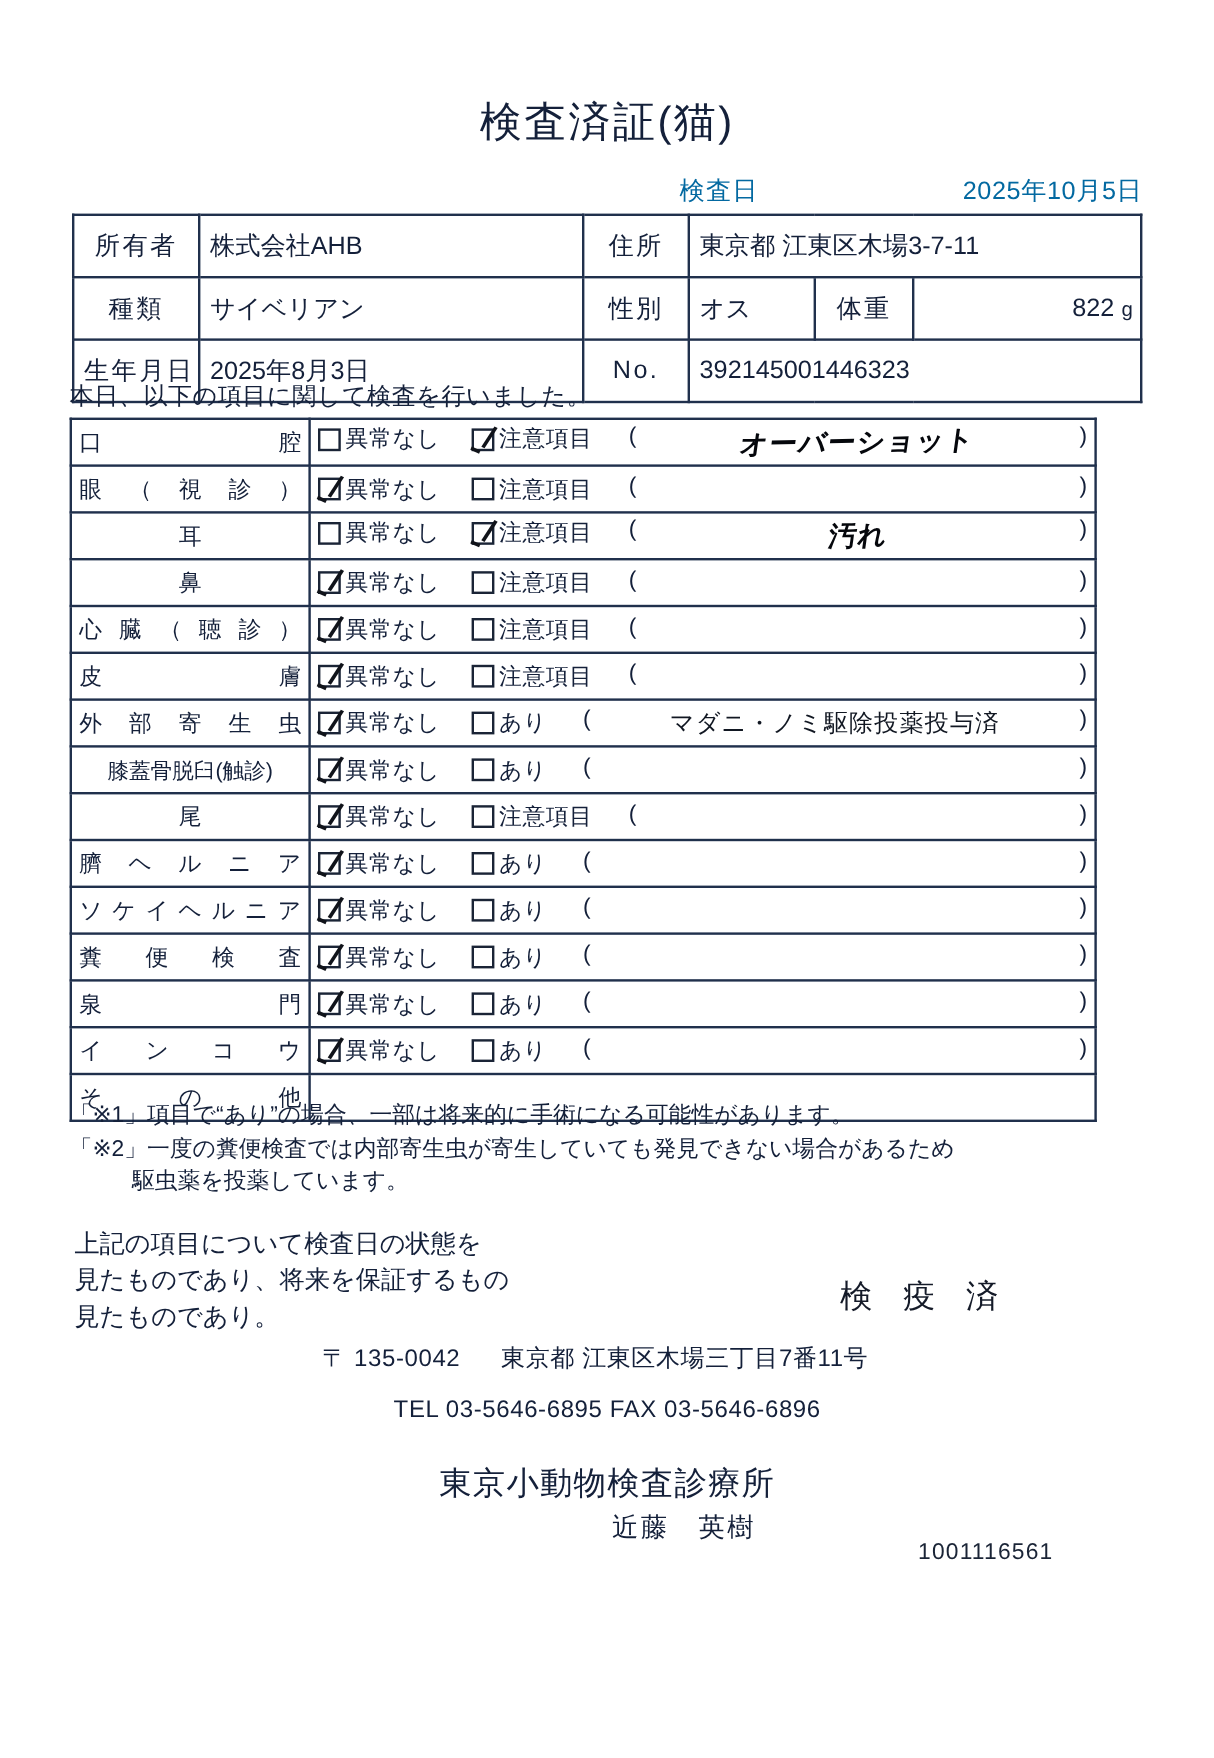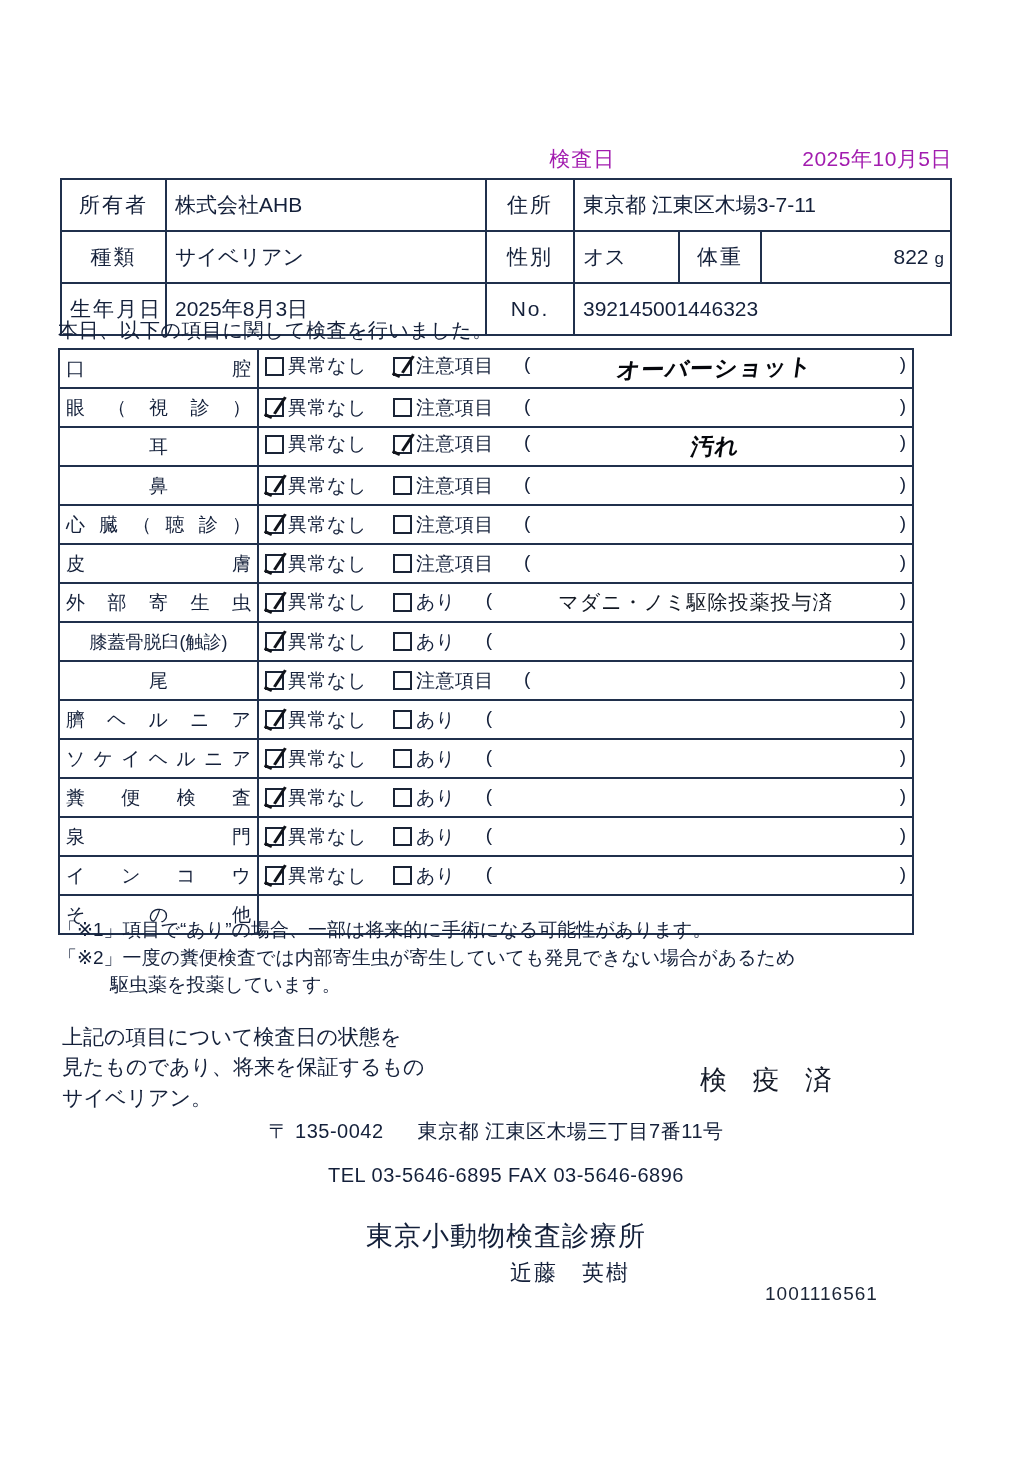--- a/index.html
+++ b/index.html
@@ -35,22 +35,21 @@
   
   .examdate-row {
     position: absolute;
     top: 145px;
     left: 0;
     width: 952px;
     display: flex;
     justify-content: flex-end;
     align-items: baseline;
     font-size: 21px;
-    color: #a21caf;
-    gap: 17px;
+    color: #0369a1;
   }
   .examdate-label { margin-right: 170px; letter-spacing: 1px; }
   .examdate-value { letter-spacing: 0.5px; }
 
   
   .info-table {
     position: absolute;
     left: 60px;
     top: 178px;
     width: 890px;
@@ -263,20 +262,21 @@
     font-size: 19px;
     color: #1a2436;
     letter-spacing: 1px;
   }
 </style>
 </head>
 <body>
 
 <div class="page">
 
+  <div class="doc-title">検査済証(猫)</div>
 
   <div class="examdate-row">
     <span class="examdate-label">検査日</span>
     <span class="examdate-value">2025年10月5日</span>
   </div>
 
   <table class="info-table">
     <colgroup>
       <col style="width:105px">
         <col style="width:320px">
@@ -574,21 +574,21 @@
 
   <div class="footnotes">
     <div>「※1」項目で“あり”の場合、一部は将来的に手術になる可能性があります。</div>
     <div>「※2」一度の糞便検査では内部寄生虫が寄生していても発見できない場合があるため</div>
     <span class="indent">駆虫薬を投薬しています。</span>
   </div>
 
   <div class="disclaimer">
     <div>上記の項目について検査日の状態を</div>
     <div>見たものであり、将来を保証するもの</div>
-    <div>サイベリアン。</div>
+    <div>見たものであり。</div>
   </div>
 
   <div class="seal">検 疫 済</div>
 
   <div class="clinic-address">
     <span class="zip">〒 135-0042</span><span>東京都 江東区木場三丁目7番11号</span>
   </div>
   <div class="clinic-tel">
     <span>TEL 03-5646-6895</span><span class="fax">FAX 03-5646-6896</span>
   </div>

